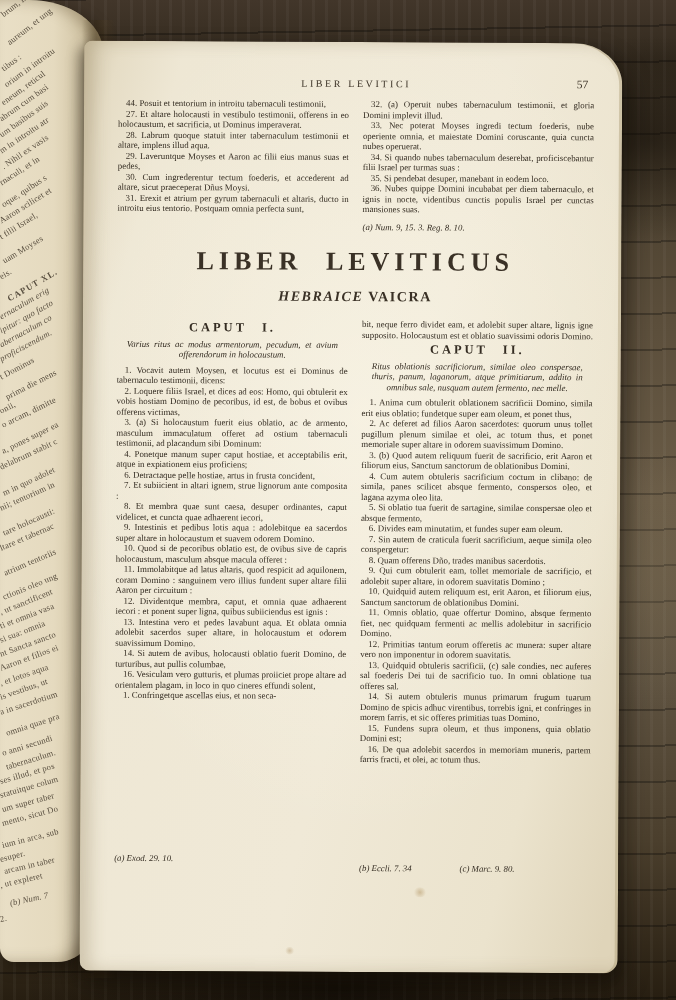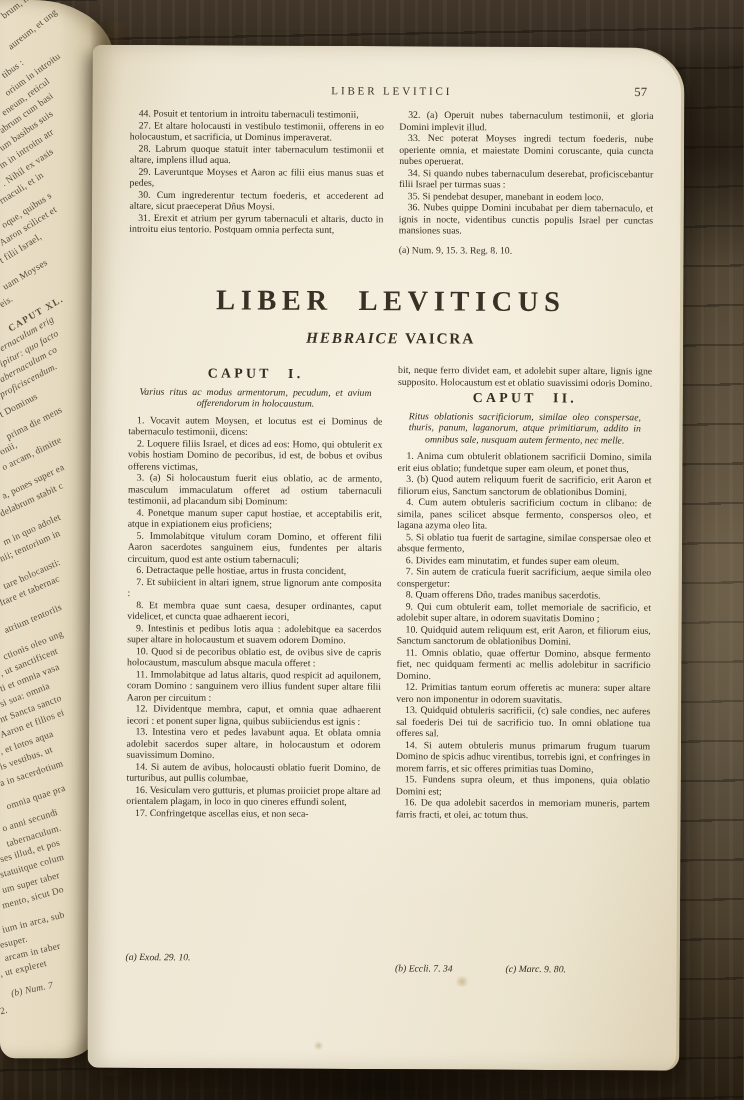--- a/index.html
+++ b/index.html
@@ -81,21 +81,21 @@
 
   
   .cols{display:flex;gap:14px;}
   .col{width:231px;}
 
   .verse{
     margin:0;font-size:8.9px;line-height:10.5px;
     text-align:justify;text-indent:8px;
   }
   .continuation{text-indent:0;}
-  .footref{margin:7px 0 12px 0;font-size:8.8px;line-height:10.5px;}
+  .footref{margin:7px 0 0 0;font-size:8.8px;line-height:10.5px;font-style:italic;}
 
   
   .book-title{
     margin:15px 0 0 0;text-align:center;
     font-size:26px;font-weight:bold;letter-spacing:5px;word-spacing:12px;
     color:#3a3126;
   }
   .book-subtitle{
     margin:12px 0 14px 0;text-align:center;
     font-size:14px;font-weight:bold;letter-spacing:1.6px;color:#3a3126;
@@ -226,43 +226,43 @@
       <div class="cols section-main">
         <div class="col">
           <h3 class="caput">CAPUT I.</h3>
           <p class="argument">Varius ritus ac modus armentorum, pecudum, et avium offerendorum in holocaustum.</p>
           <div>
 
           <p class="verse">1. Vocavit autem Moysen, et locutus est ei Dominus de tabernaculo testimonii, dicens:</p>
               <p class="verse">2. Loquere filiis Israel, et dices ad eos: Homo, qui obtulerit ex vobis hostiam Domino de pecoribus, id est, de bobus et ovibus offerens victimas,</p>
               <p class="verse">3. (a) Si holocaustum fuerit eius oblatio, ac de armento, masculum immaculatum offeret ad ostium tabernaculi testimonii, ad placandum sibi Dominum:</p>
               <p class="verse">4. Ponetque manum super caput hostiae, et acceptabilis erit, atque in expiationem eius proficiens;</p>
-              <p class="verse">5. Immolabitque vitulum coram Domino, et offerent filii Aaron sacerdotes sanguinem eius, fundentes per altaris circuitum, quod est ante ostium tabernaculi;</p>
               <p class="verse">6. Detractaque pelle hostiae, artus in frusta concident,</p>
               <p class="verse">7. Et subiicient in altari ignem, strue lignorum ante composita :</p>
               <p class="verse">8. Et membra quae sunt caesa, desuper ordinantes, caput videlicet, et cuncta quae adhaerent iecori,</p>
               <p class="verse">9. Intestinis et pedibus lotis aqua : adolebitque ea sacerdos super altare in holocaustum et suavem odorem Domino.</p>
               <p class="verse">10. Quod si de pecoribus oblatio est, de ovibus sive de capris holocaustum, masculum absque macula offeret :</p>
               <p class="verse">11. Immolabitque ad latus altaris, quod respicit ad aquilonem, coram Domino : sanguinem vero illius fundent super altare filii Aaron per circuitum :</p>
               <p class="verse">12. Dividentque membra, caput, et omnia quae adhaerent iecori : et ponent super ligna, quibus subiiciendus est ignis :</p>
               <p class="verse">13. Intestina vero et pedes lavabunt aqua. Et oblata omnia adolebit sacerdos super altare, in holocaustum et odorem suavissimum Domino.</p>
               <p class="verse">14. Si autem de avibus, holocausti oblatio fuerit Domino, de turturibus, aut pullis columbae,</p>
               <p class="verse">16. Vesiculam vero gutturis, et plumas proiiciet prope altare ad orientalem plagam, in loco in quo cineres effundi solent,</p>
-              <p class="verse">17. Confringetque ascellas eius, et non seca-</p>
+              <p class="verse">1. Confringetque ascellas eius, et non seca-</p>
             </div>
           <p class="footnote">(a) Exod. 29. 10.</p>
         </div>
 
         <div class="col">
           <p class="verse continuation">bit, neque ferro dividet eam, et adolebit super altare, lignis igne supposito. Holocaustum est et oblatio suavissimi odoris Domino.</p>
           <h3 class="caput">CAPUT II.</h3>
           <p class="argument">Ritus oblationis sacrificiorum, similae oleo conspersae, thuris, panum, laganorum, atque primitiarum, addito in omnibus sale, nusquam autem fermento, nec melle.</p>
           <div>
 
           <p class="verse">1. Anima cum obtulerit oblationem sacrificii Domino, simila erit eius oblatio; fundetque super eam oleum, et ponet thus,</p>
+              <p class="verse">2. Ac deferet ad filios Aaron sacerdotes: quorum unus tollet pugillum plenum similae et olei, ac totum thus, et ponet memoriale super altare in odorem suavissimum Domino.</p>
               <p class="verse">3. (b) Quod autem reliquum fuerit de sacrificio, erit Aaron et filiorum eius, Sanctum sanctorum de oblationibus Domini.</p>
               <p class="verse">4. Cum autem obtuleris sacrificium coctum in clibano: de simila, panes scilicet absque fermento, conspersos oleo, et lagana azyma oleo lita.</p>
               <p class="verse">5. Si oblatio tua fuerit de sartagine, similae conspersae oleo et absque fermento,</p>
               <p class="verse">6. Divides eam minutatim, et fundes super eam oleum.</p>
               <p class="verse">7. Sin autem de craticula fuerit sacrificium, aeque simila oleo conspergetur:</p>
               <p class="verse">8. Quam offerens Dño, trades manibus sacerdotis.</p>
               <p class="verse">9. Qui cum obtulerit eam, tollet memoriale de sacrificio, et adolebit super altare, in odorem suavitatis Domino ;</p>
               <p class="verse">10. Quidquid autem reliquum est, erit Aaron, et filiorum eius, Sanctum sanctorum de oblationibus Domini.</p>
               <p class="verse">11. Omnis oblatio, quae offertur Domino, absque fermento fiet, nec quidquam fermenti ac mellis adolebitur in sacrificio Domino.</p>
               <p class="verse">12. Primitias tantum eorum offeretis ac munera: super altare vero non imponentur in odorem suavitatis.</p>

